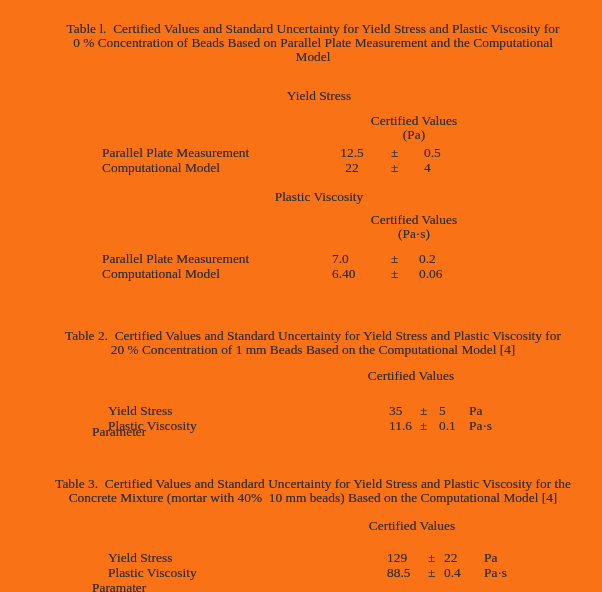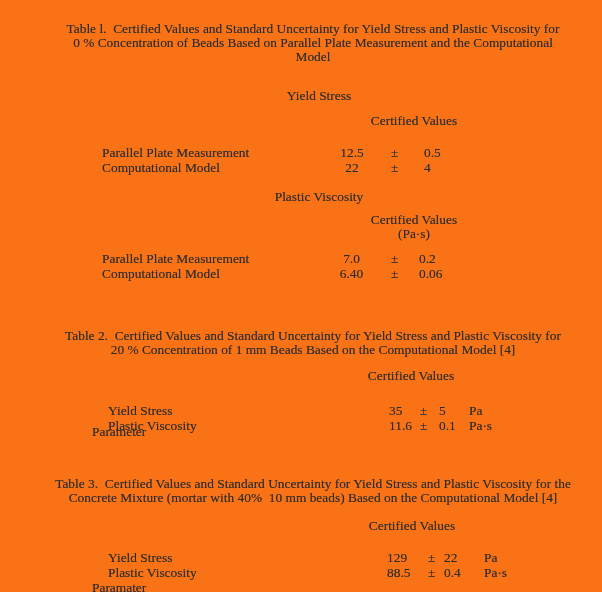--- a/index.html
+++ b/index.html
@@ -35,21 +35,21 @@
     text-align: center;
   }
   .param-hdr { position: absolute; left: 92px; margin-top: 48px; }
   .row { position: absolute; left: 16px; width: 602px; height: 15px; }
   .row span { position: absolute; white-space: pre; }
   
   .t1 .lbl  { left: 86px; }
   .t1y .v1  { left: 318px; width: 36px; text-align: center; }
   .t1y .pm  { left: 375px; }
   .t1y .u   { left: 408px; }
-  .t1p .v1  { left: 316px; width: 39px; text-align: center; }
+  .t1p .v1  { left: 316px; width: 39px; text-align: left; }
   .t1p .pm  { left: 375px; }
   .t1p .u   { left: 403px; }
   
   .t23 .lbl { left: 92px; }
   .t2 .v1   { left: 373px; }
   .t2 .pm   { left: 404px; }
   .t2 .u    { left: 423px; }
   .t2 .unit { left: 453px; }
   .t3 .v1   { left: 371px; }
   .t3 .pm   { left: 412px; }
@@ -64,20 +64,21 @@
   <div class="caption" style="top:22px;">
     <div class="cap-line">Table l.  Certified Values and Standard Uncertainty for Yield Stress and Plastic Viscosity for</div>
     <div class="cap-line">0 % Concentration of Beads Based on Parallel Plate Measurement and the Computational</div>
     <div class="cap-line">Model</div>
   </div>
 
   <div class="subtitle" style="top:89px;">Yield Stress</div>
 
   <div class="hdr" style="left:340px; top:114px;">
     <div>Certified Values</div>
+    <div>(Pa)</div>
   </div>
 
   <div class="row t1 t1y" style="top:146px;">
     <span class="lbl">Parallel Plate Measurement</span>
     <span class="v1">12.5</span>
     <span class="pm">±</span>
     <span class="u">0.5</span>
   </div>
   <div class="row t1 t1y" style="top:161px;">
     <span class="lbl">Computational Model</span>

